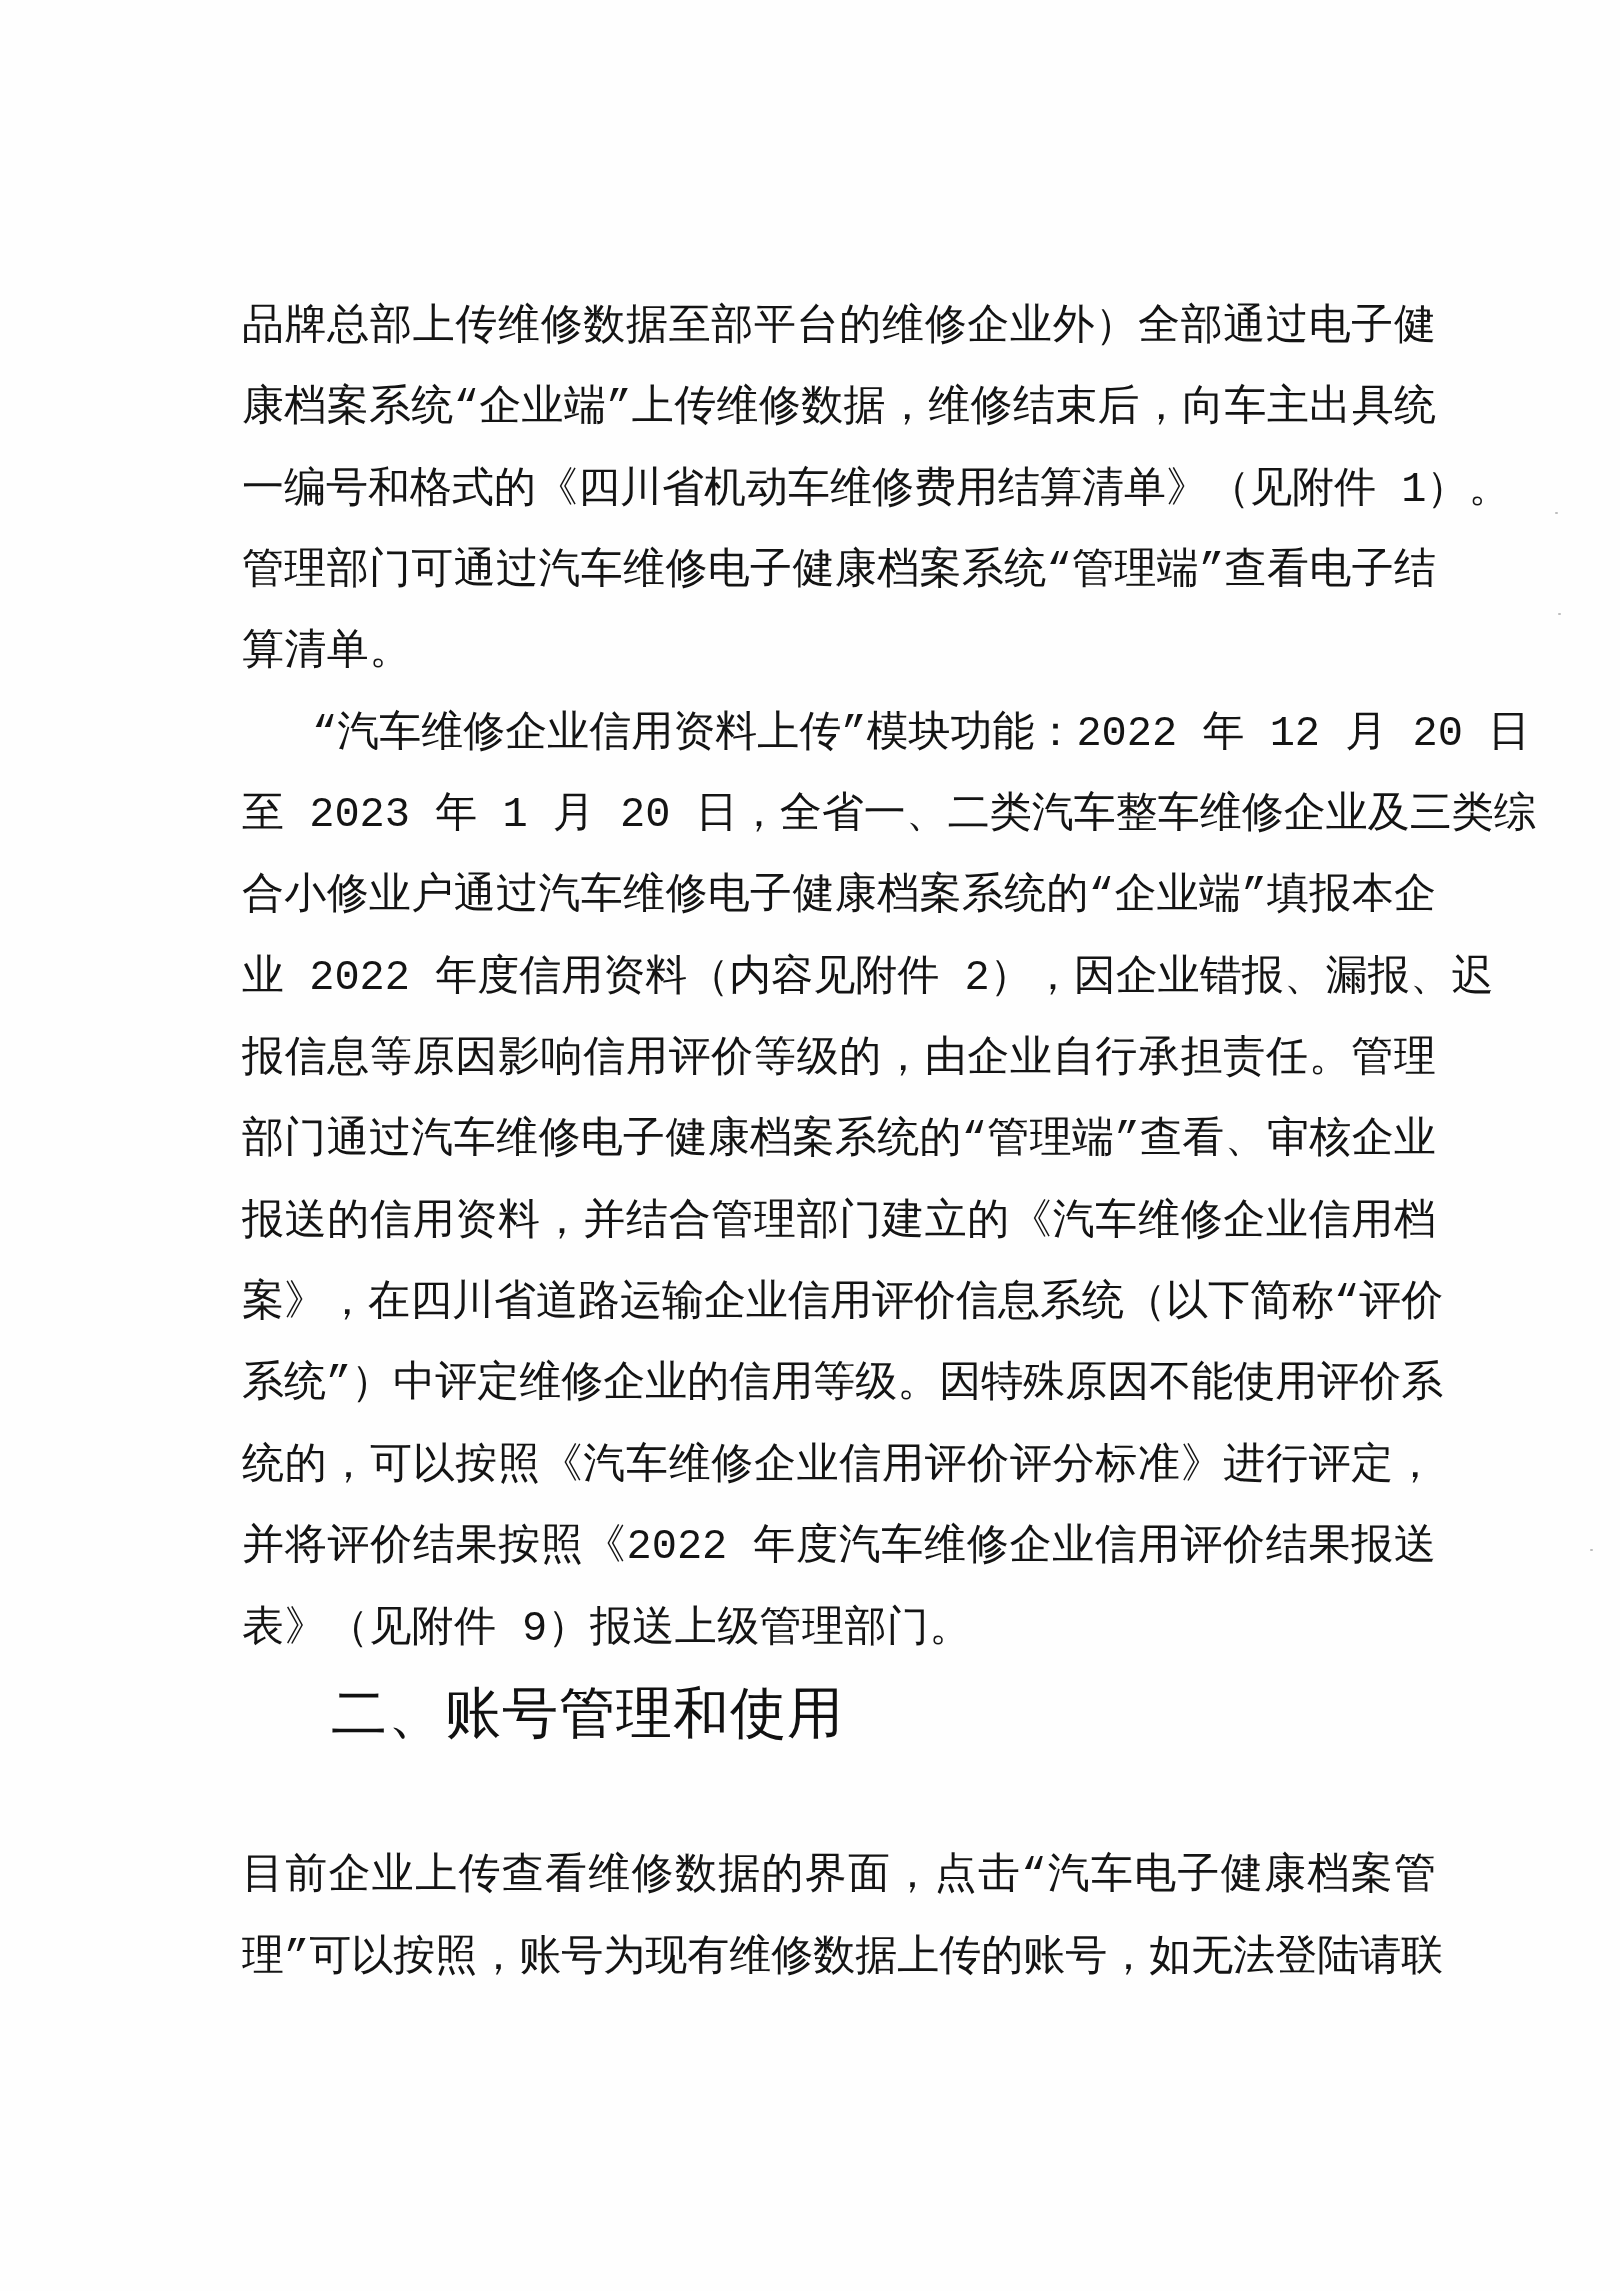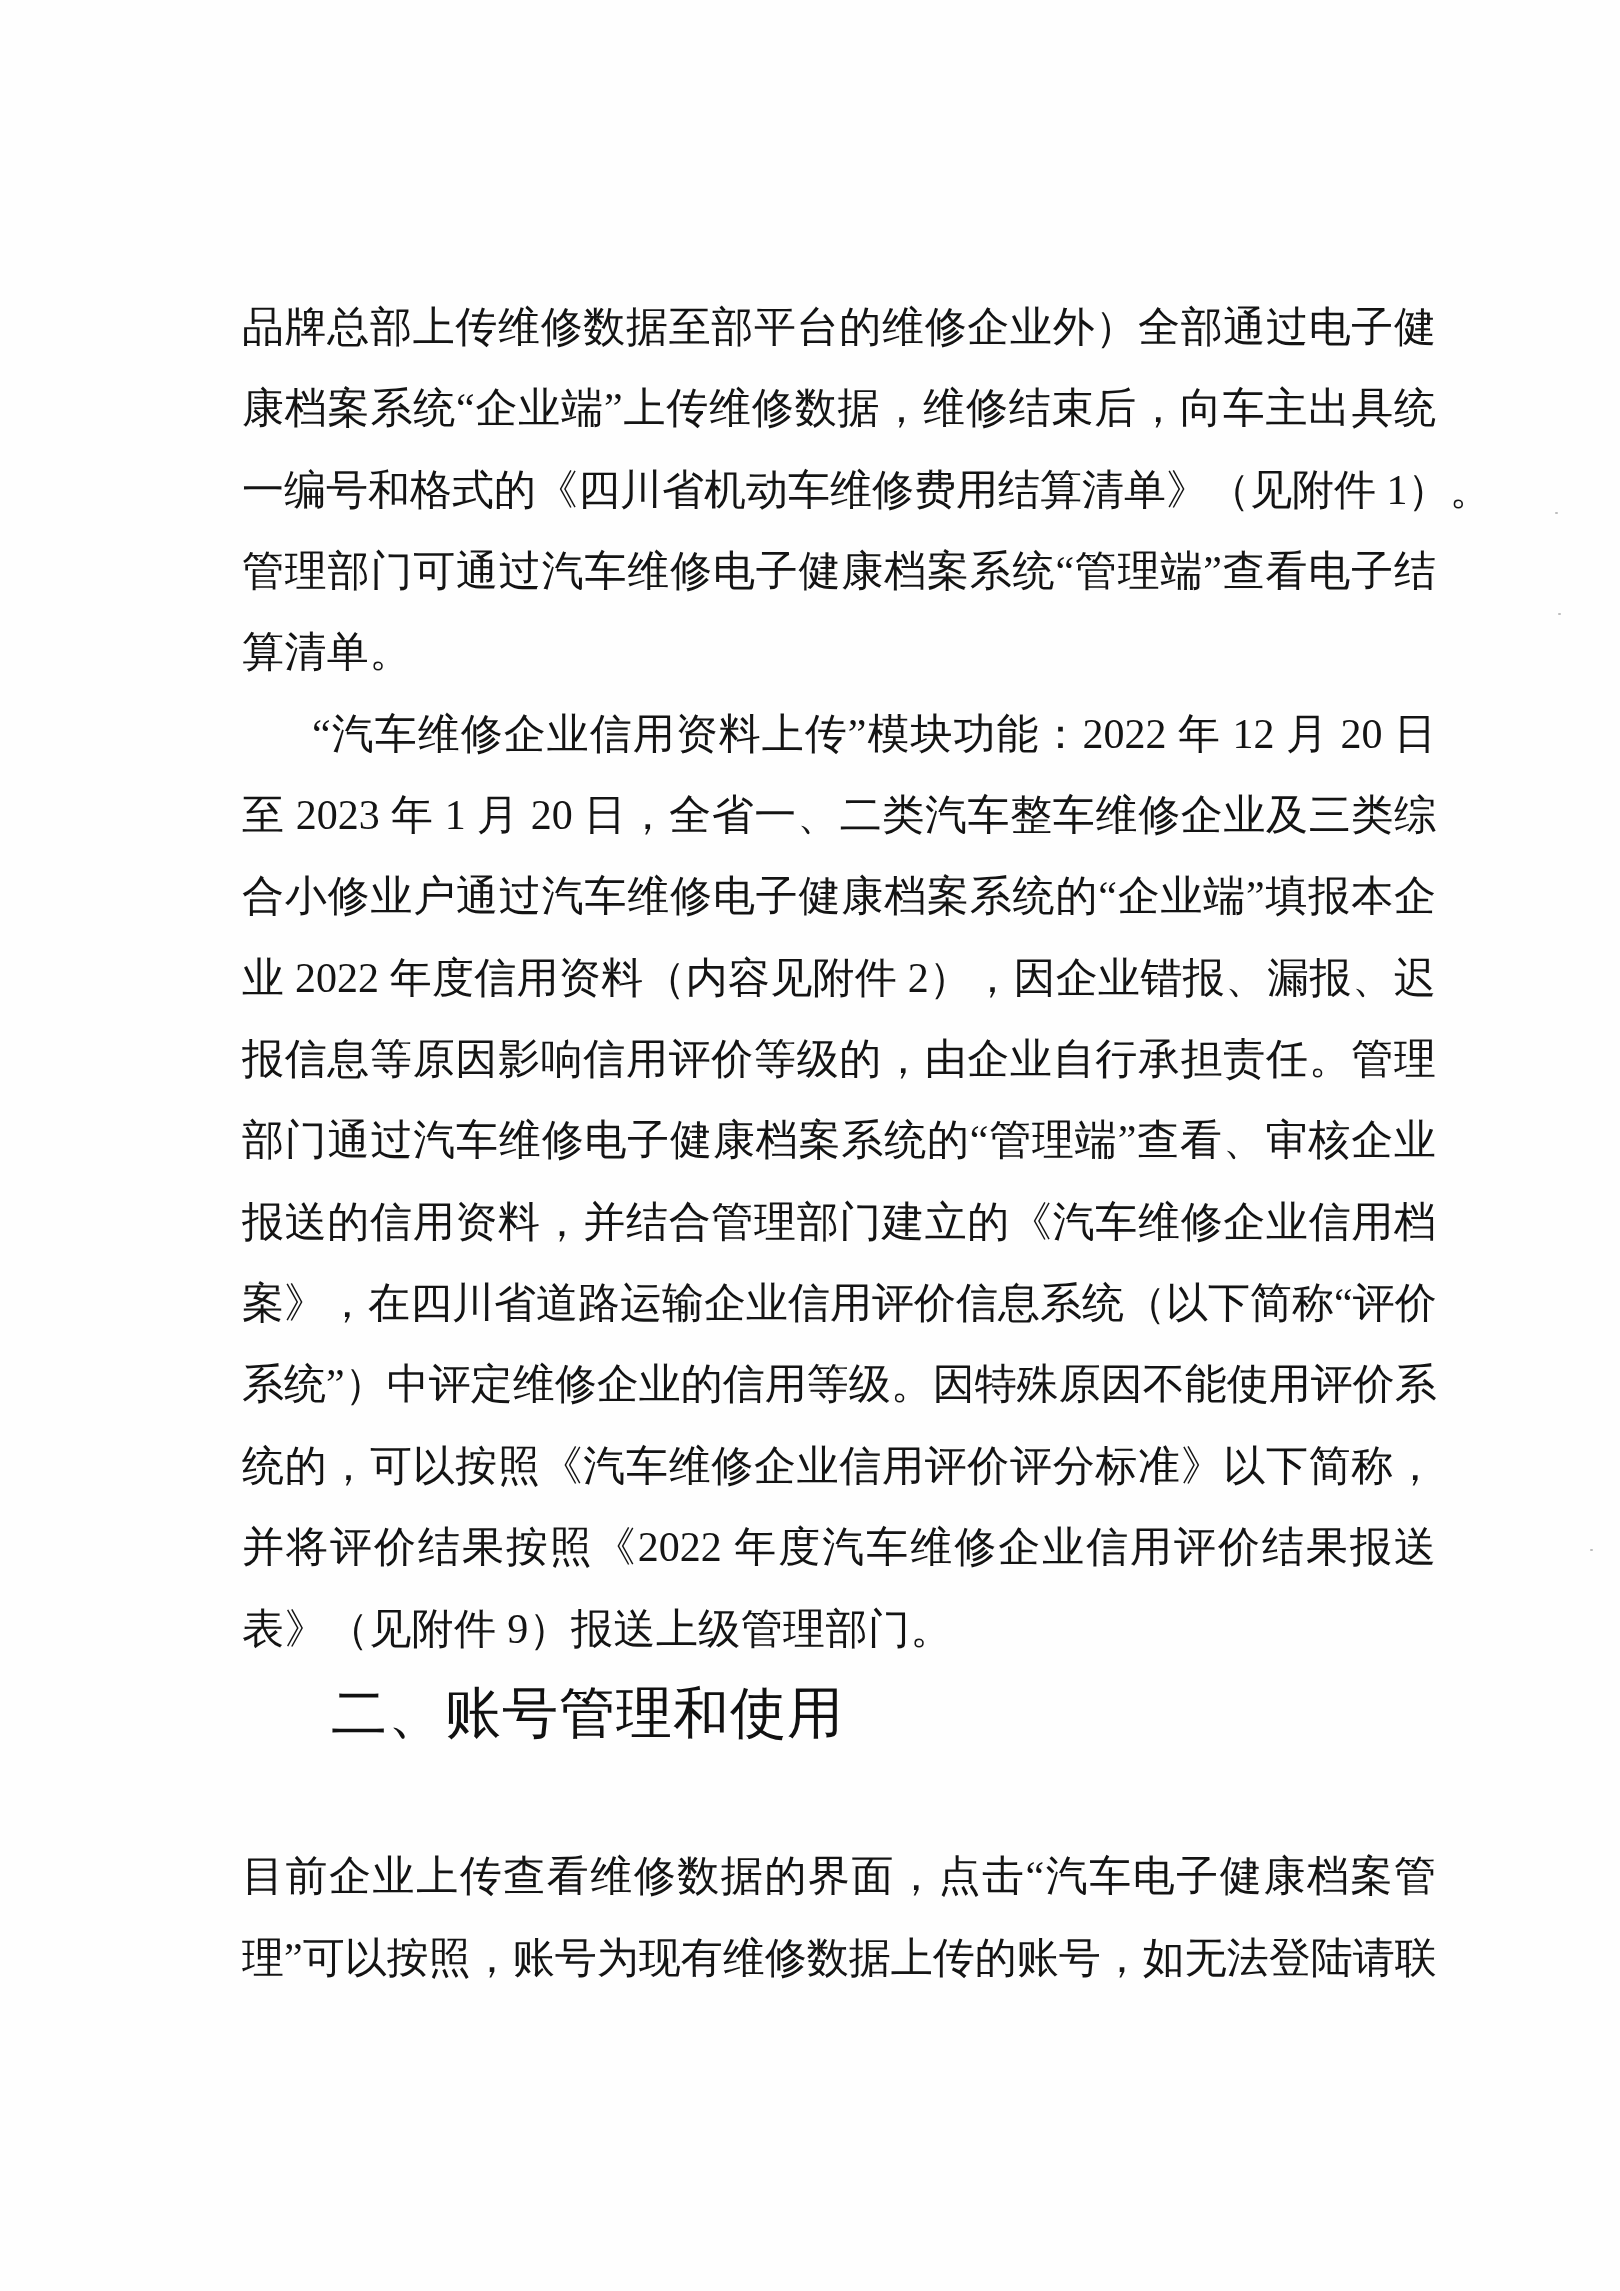--- a/index.html
+++ b/index.html
@@ -18,21 +18,21 @@
       left: 0; top: 0;
       width: 1620px;
       height: 2292px;
       background: #fefefe;
     }
     .line {
       position: absolute;
       left: 242px;
       width: 1194px;
       height: 49px;
-      font-family: Liberation Serif, serif;
+      font-family: Liberation Mono, monospace;
       font-size: 42px;
       line-height: 49px;
       color: #141414;
       white-space: nowrap;
       text-align: justify;
       text-align-last: justify;
       letter-spacing: 0px;
     }
     .line.last {
       text-align-last: left;
@@ -74,21 +74,21 @@
 
   <div class="line indent" style="top:710px; left:312px; width:1124px;">“汽车维修企业信用资料上传”模块功能：2022 年 12 月 20 日</div>
   <div class="line" style="top:791px">至 2023 年 1 月 20 日，全省一、二类汽车整车维修企业及三类综</div>
   <div class="line" style="top:872px">合小修业户通过汽车维修电子健康档案系统的“企业端”填报本企</div>
   <div class="line" style="top:954px">业 2022 年度信用资料（内容见附件 2），因企业错报、漏报、迟</div>
   <div class="line" style="top:1035px">报信息等原因影响信用评价等级的，由企业自行承担责任。管理</div>
   <div class="line" style="top:1116px">部门通过汽车维修电子健康档案系统的“管理端”查看、审核企业</div>
   <div class="line" style="top:1198px">报送的信用资料，并结合管理部门建立的《汽车维修企业信用档</div>
   <div class="line" style="top:1279px">案》，在四川省道路运输企业信用评价信息系统（以下简称“评价</div>
   <div class="line" style="top:1360px">系统”）中评定维修企业的信用等级。因特殊原因不能使用评价系</div>
-  <div class="line" style="top:1442px">统的，可以按照《汽车维修企业信用评价评分标准》以下简称，</div>
+  <div class="line" style="top:1442px">统的，可以按照《汽车维修企业信用评价评分标准》进行评定，</div>
   <div class="line" style="top:1523px">并将评价结果按照《2022 年度汽车维修企业信用评价结果报送</div>
   <div class="line last" style="top:1605px">表》（见附件 9）报送上级管理部门。</div>
 
   <div class="heading" style="top:1688px">二、账号管理和使用</div>
 
   <div class="line" style="top:1852px">目前企业上传查看维修数据的界面，点击“汽车电子健康档案管</div>
   <div class="line" style="top:1934px">理”可以按照，账号为现有维修数据上传的账号，如无法登陆请联</div>
 
   <div class="speck" style="left:1555px; top:512px"></div>
   <div class="speck" style="left:1558px; top:613px"></div>

